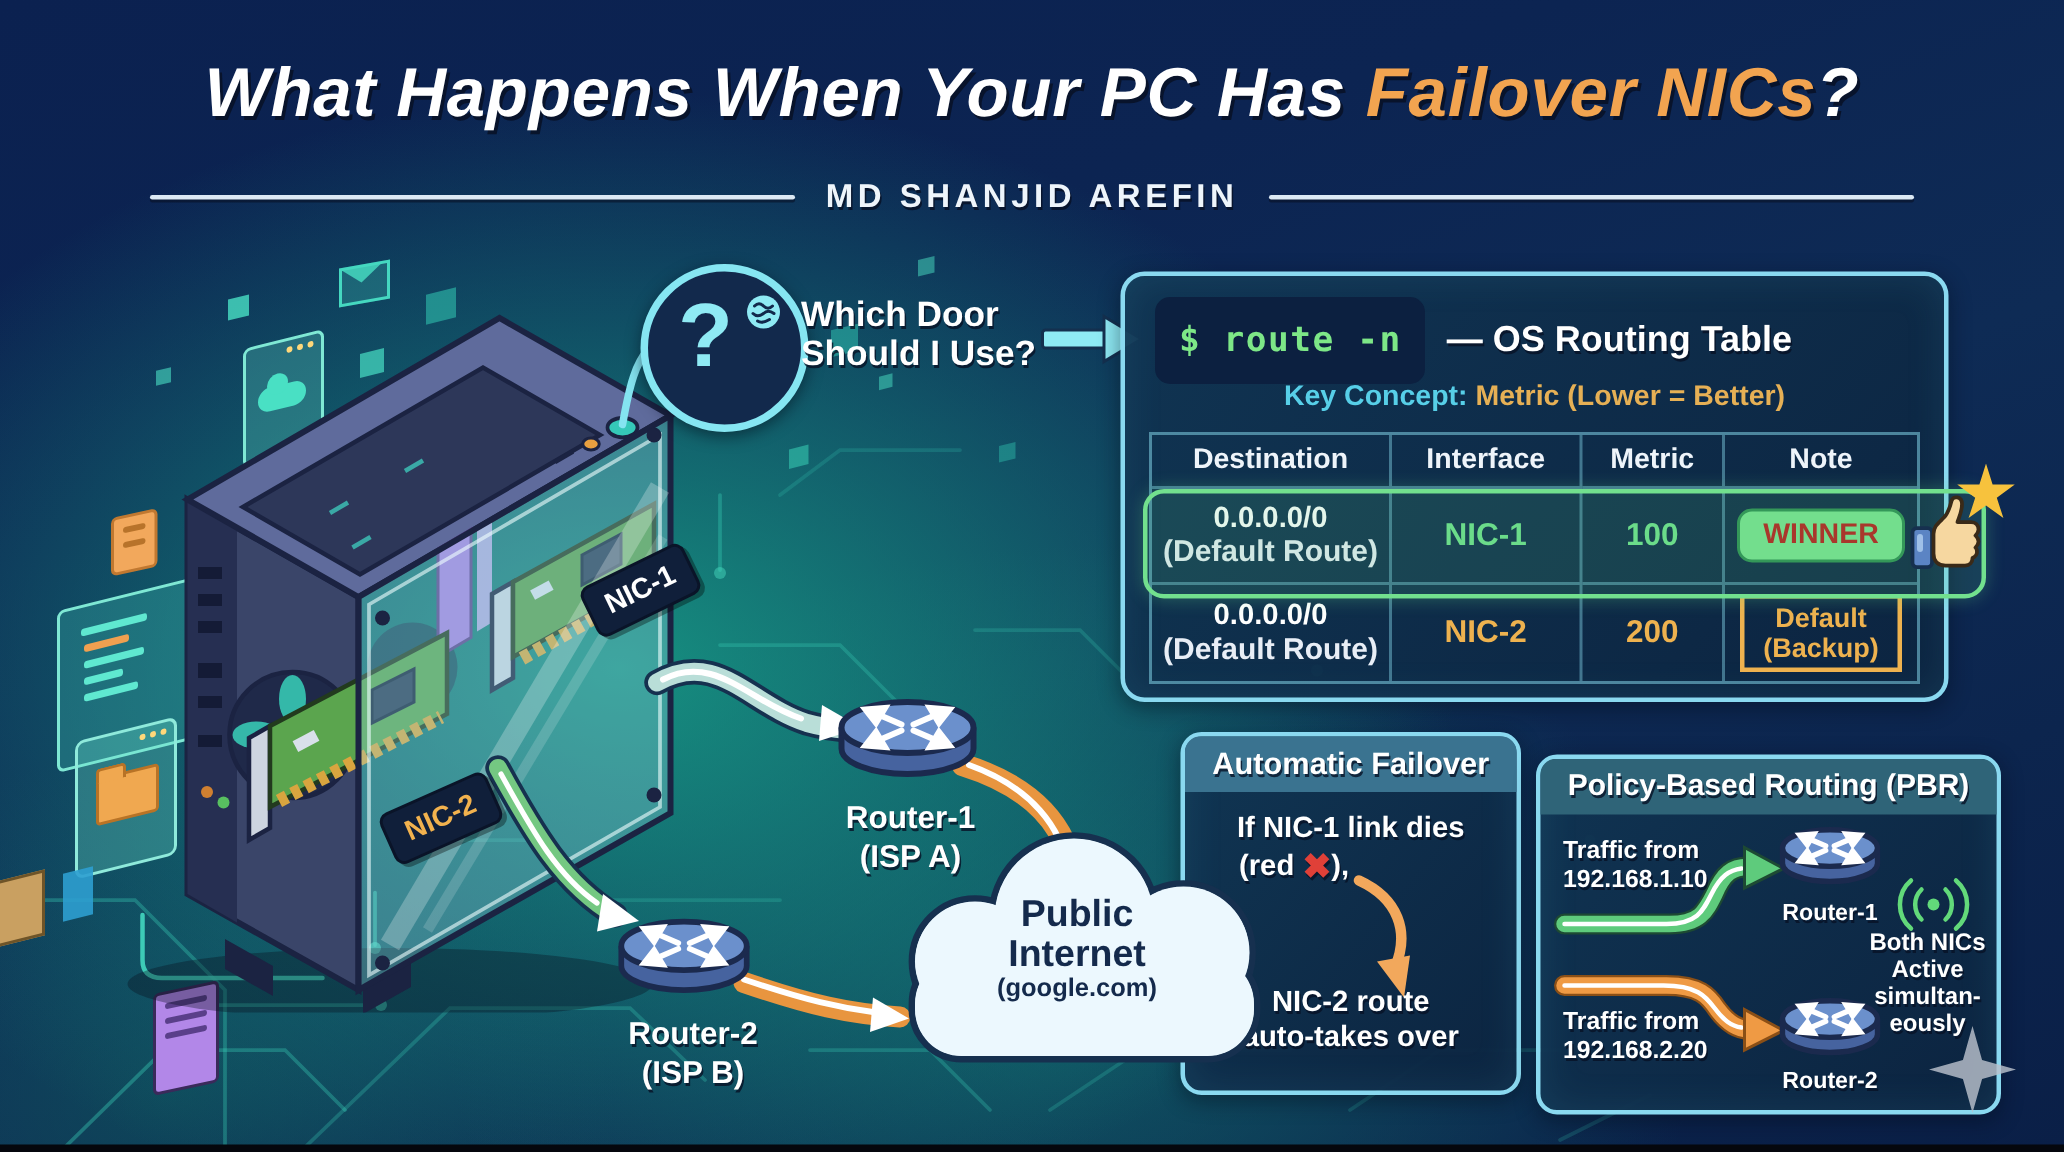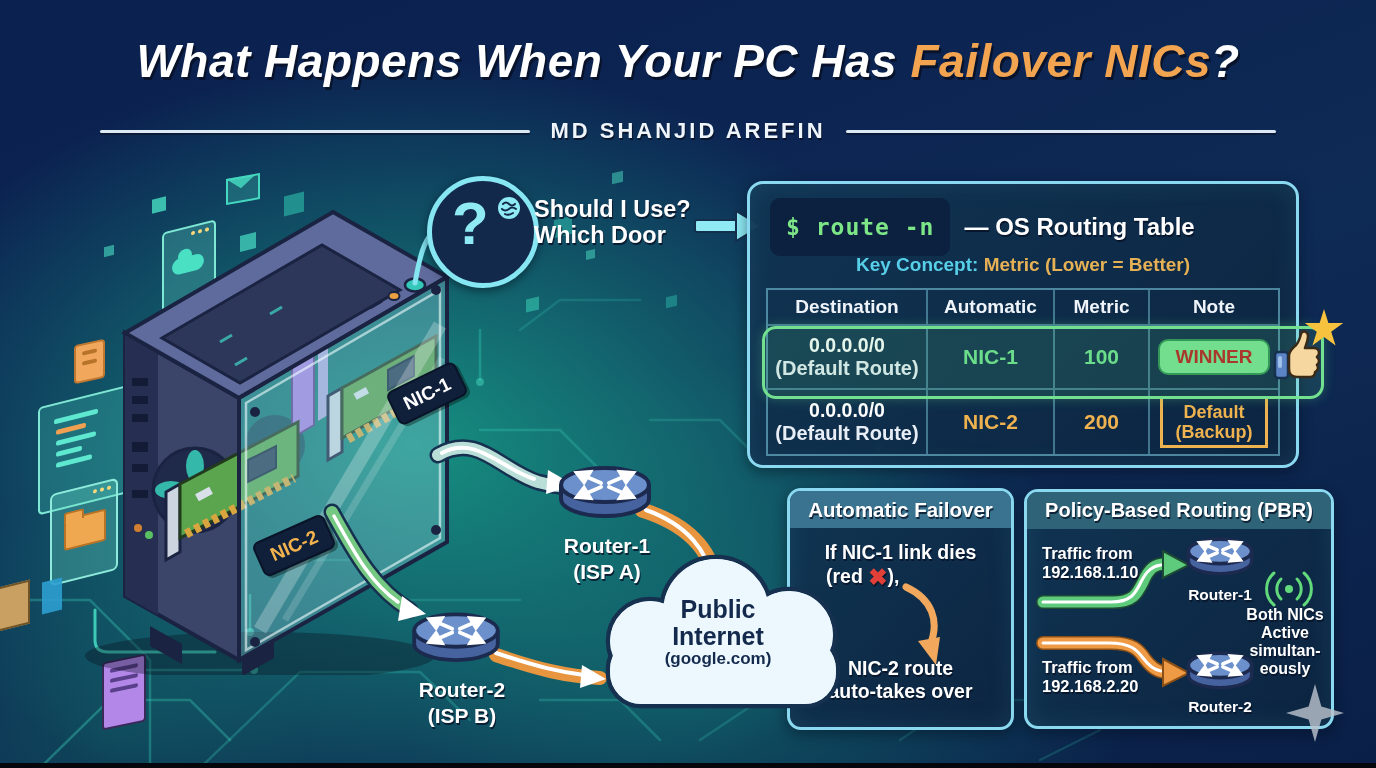--- a/index.html
+++ b/index.html
@@ -68,21 +68,21 @@
   .phead{position:absolute;left:0;right:0;top:0;height:37px;background:#3a7390;
     border-radius:10px 10px 0 0;display:flex;align-items:center;justify-content:center;
     color:#fff;font-weight:800;font-size:20.5px;}
   .fl1{position:absolute;left:0;right:0;top:50px;text-align:center;color:#fff;font-weight:800;font-size:19.5px;}
   .fl2{position:absolute;left:36px;top:73px;color:#fff;font-weight:800;font-size:19.5px;}
   .redx{color:#e04038;font-size:23px;font-weight:900;vertical-align:-2px;}
   .farrow{position:absolute;left:98px;top:92px;}
   .fl3{position:absolute;left:0;right:0;top:166px;text-align:center;color:#fff;font-weight:800;font-size:19.5px;}
   .fl4{position:absolute;left:0;right:0;top:189px;text-align:center;color:#fff;font-weight:800;font-size:19.5px;}
   
-  .ppanel{left:1024px;top:489px;width:304px;height:234px;border-radius:14px;text-decoration:underline;}
+  .ppanel{left:1024px;top:503px;width:304px;height:234px;border-radius:14px;text-decoration:underline;}
   .ppanel .phead{background:#2f6478;font-size:20px;}
   .ptext{position:absolute;color:#fff;font-weight:800;font-size:16.5px;line-height:1.15;}
   .pbrsvg{position:absolute;left:0;top:0;}
   .pnote{position:absolute;left:212px;top:114px;width:92px;text-align:center;
     color:#fff;font-weight:800;font-size:16px;line-height:1.12;}
   .rlabel-s{position:absolute;color:#fff;font-weight:800;font-size:15.5px;width:80px;text-align:center;}
   
   .rlabel{color:#fff;font-weight:800;font-size:21px;line-height:1.22;text-align:center;z-index:5;}
   .cloudtext{left:612px;top:596px;width:212px;text-align:center;z-index:7;color:#142a4c;}
   .cl1{font-weight:800;font-size:25px;line-height:1.06;}
@@ -369,41 +369,41 @@
     <svg class="brain" width="30" height="28" viewBox="0 0 30 28">
       <circle cx="15" cy="13" r="11" fill="#8feaf4"></circle>
       <g fill="none" stroke="#12294c" stroke-width="2" stroke-linecap="round">
         <path d="M9,9 q3,-3 6,0 q3,3 6,0"></path>
         <path d="M8,14 q3,3 7,0 q3,-3 7,0"></path>
         <path d="M11,19 q3,2 8,-1"></path>
       </g>
     </svg>
   </div>
   <div class="abs whichdoor ts">
+    <div>Which Door</div>
     <div>Should I Use?</div>
-    <div>Which Door</div>
   </div>
   <svg class="abs cyanarrow" width="70" height="40" viewBox="0 0 70 40">
     <g fill="#8feaf4" stroke="#14304f" stroke-width="2">
       <rect x="1" y="14" width="42" height="12" rx="2"></rect>
       <polygon points="42,5 67,20 42,35"></polygon>
     </g>
   </svg>
 
   <div class="abs panel rpanel">
     <div class="cmdrow">
       <span class="codechip">$ route -n</span>
       <span class="ptitle ts">— OS Routing Table</span>
     </div>
     <div class="keyrow">
       <span class="keylabel">Key Concept:</span><span class="keyvalue"> Metric (Lower = Better)</span>
     </div>
     <div class="rtable">
       <div class="cell hcell">Destination</div>
-      <div class="cell hcell">Automatic</div>
+      <div class="cell hcell">Interface</div>
       <div class="cell hcell">Metric</div>
       <div class="cell hcell lastc">Note</div>
 
       <div class="cell">
         <div class="dmain">0.0.0.0/0</div>
         <div class="dsub">(Default Route)</div>
       </div>
       <div class="cell gtext">NIC-1</div>
       <div class="cell gtext">100</div>
       <div class="cell lastc">

